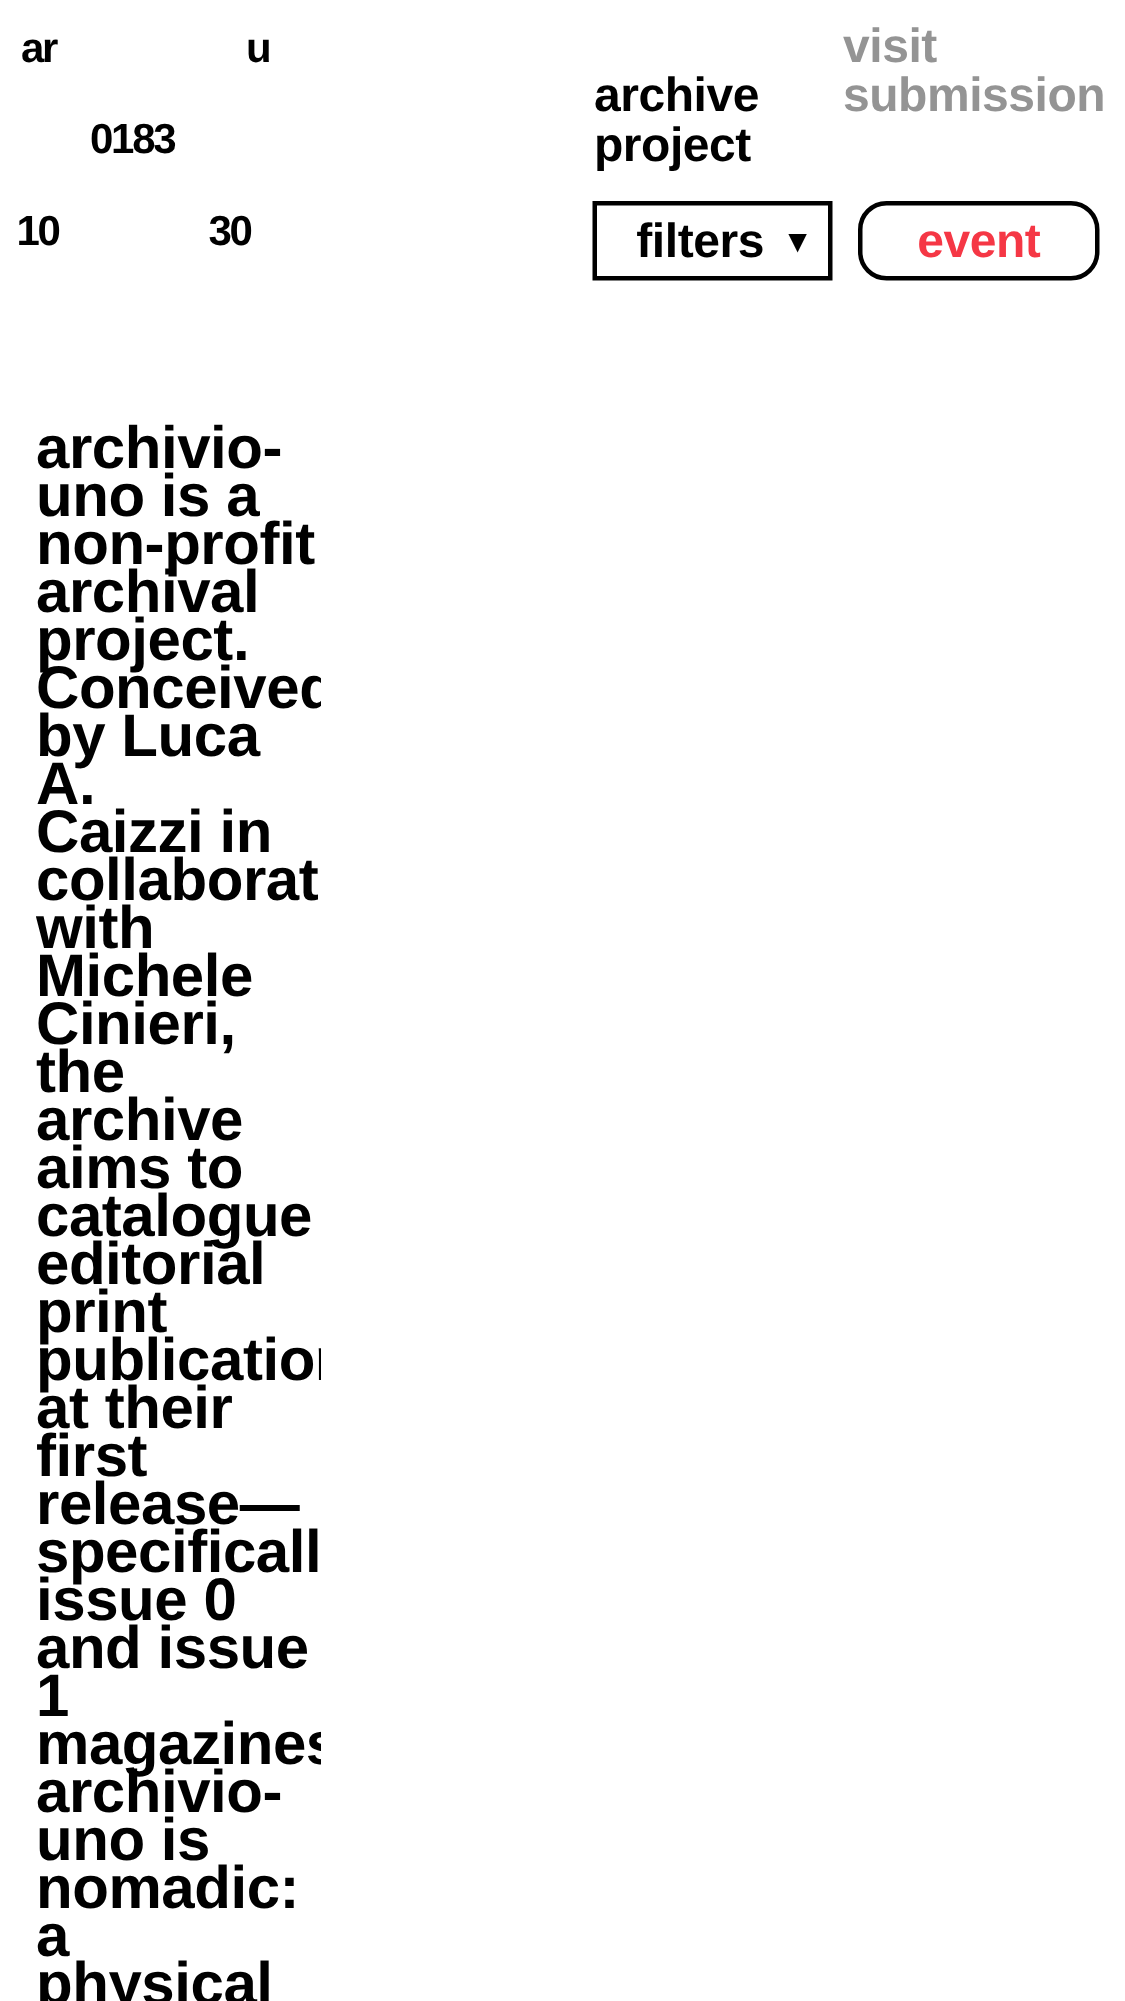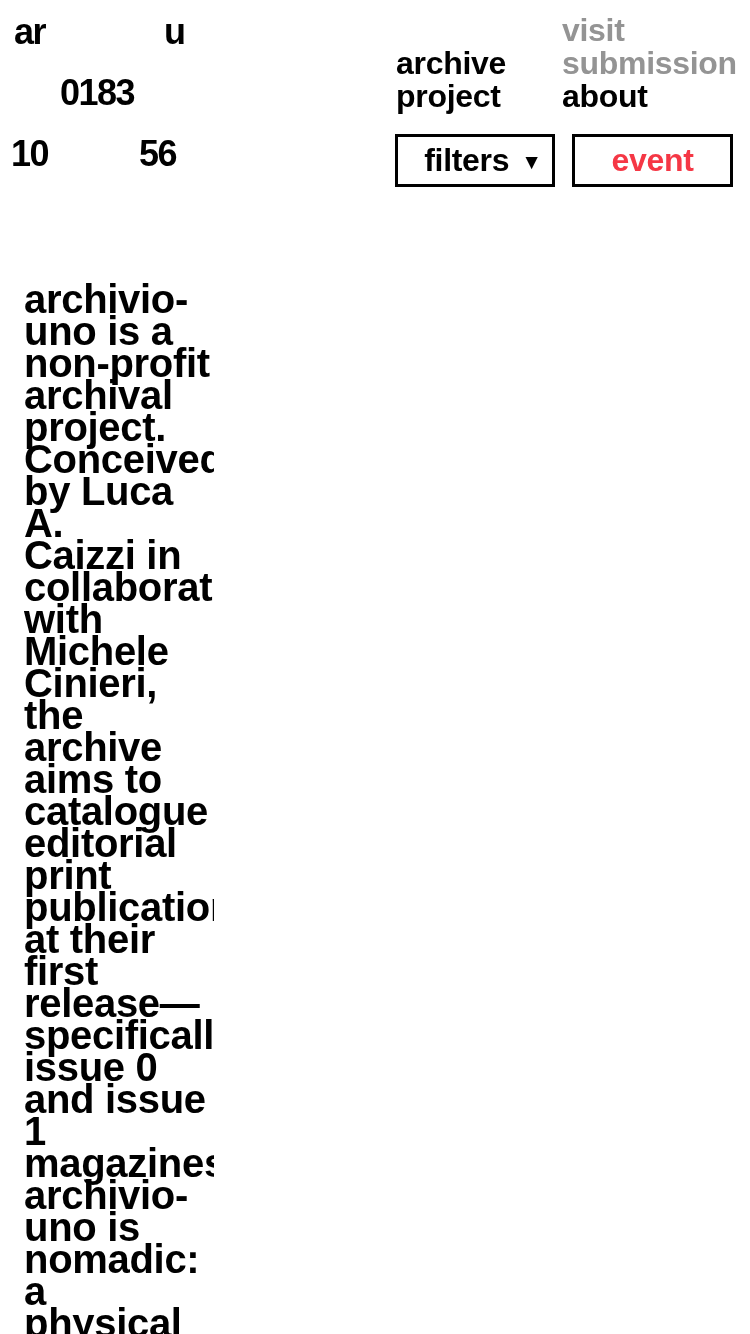--- a/index.html
+++ b/index.html
@@ -15,21 +15,21 @@
     overflow:hidden;
     position:relative;
     font-family:"Liberation Sans",sans-serif;
     font-weight:700;
     color:var(--black);
   }
 
   
   .logo-frag{
     position:absolute;
-    font-size:36px;
+    font-size:28px;
     line-height:40px;
     letter-spacing:-1.5px;
     white-space:nowrap;
   }
   #frag-ar{left:14px;top:12px;}
   #frag-u{left:164px;top:12px;}
   #frag-counter{left:60px;top:73px;}
   #frag-num-left{left:11px;top:134px;}
   #frag-num-right{left:139px;top:134px;}
 
@@ -55,21 +55,21 @@
     display:flex;
     align-items:center;
     justify-content:center;
     font-family:"Liberation Sans",sans-serif;
     font-weight:700;
     font-size:32px;
     letter-spacing:-0.3px;
     cursor:pointer;
   }
   #filters-btn{left:395px;width:160px;gap:12px;color:var(--black);padding-left:16px;}
-  #event-btn{left:572px;width:161px;color:var(--red);}
+  #event-btn{left:572px;width:161px;color:var(--red);border-radius:19px;}
   .caret{font-size:21px;line-height:1;transform:translateY(1px);}
 
   
   #intro{
     position:absolute;
     left:24px;
     top:283px;
     width:190px;
     height:1051px;
     font-size:40px;
@@ -82,32 +82,31 @@
 </head>
 <body>
 
 <header>
 
   <div>
     <span id="frag-ar" class="logo-frag">ar</span>
     <span id="frag-u" class="logo-frag">u</span>
     <span id="frag-counter" class="logo-frag">0183</span>
     <span id="frag-num-left" class="logo-frag">10</span>
-    <span id="frag-num-right" class="logo-frag">56</span>
+    <span id="frag-num-right" class="logo-frag">30</span>
   </div>
 
   <nav id="nav-primary" class="nav-col">
     <a class="nav-item">archive</a>
     <a class="nav-item">project</a>
   </nav>
 
   <nav id="nav-secondary" class="nav-col">
     <a class="nav-item inactive">visit</a>
     <a class="nav-item inactive">submission</a>
-    <a class="nav-item">about</a>
   </nav>
 
   <button id="filters-btn" class="btn">
     <span>filters</span>
     <span class="caret">▼</span>
   </button>
 
   <button id="event-btn" class="btn">
     <span>event</span>
   </button>

